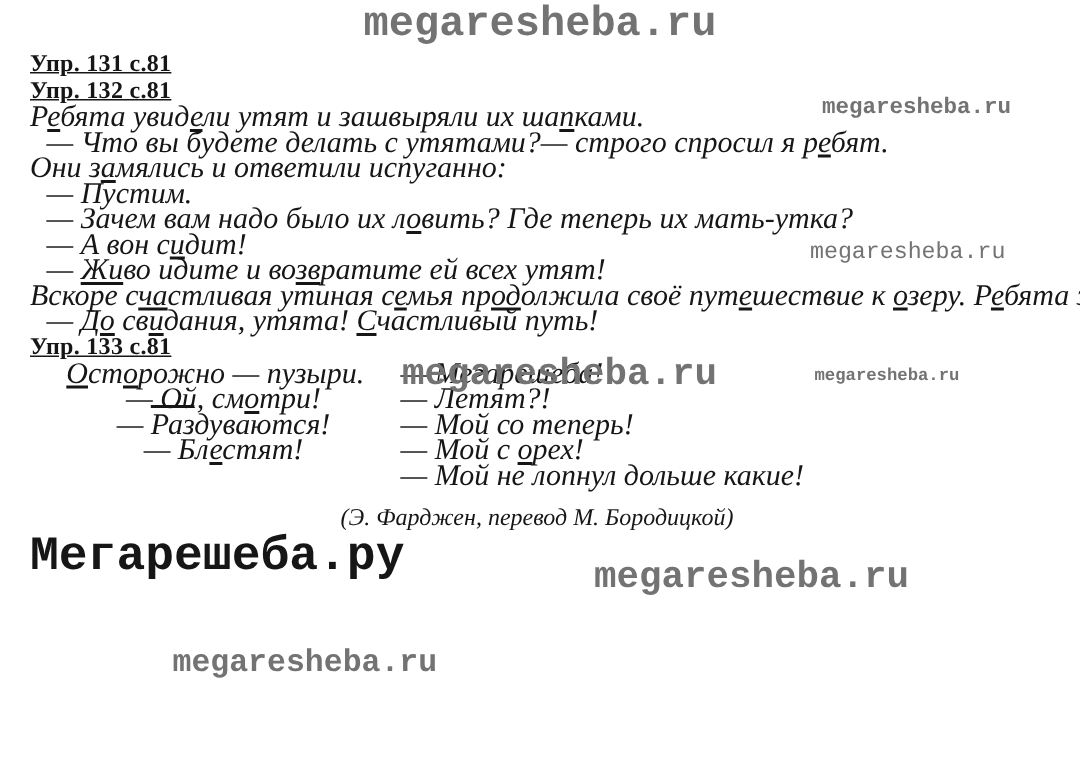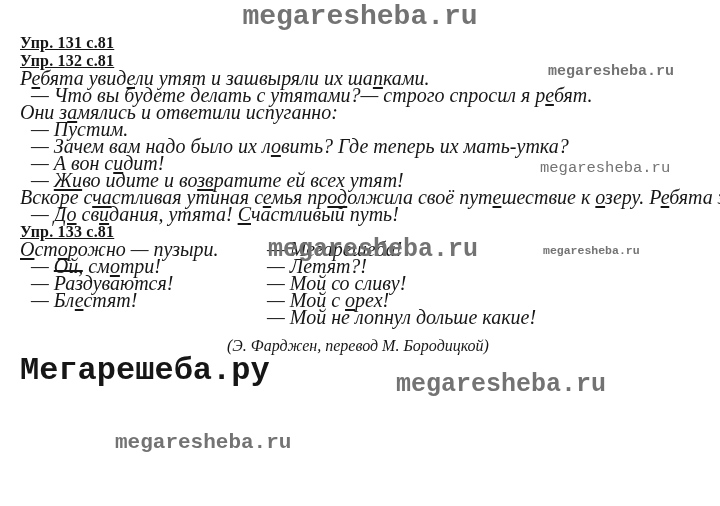--- a/index.html
+++ b/index.html
@@ -23,21 +23,21 @@
   
   h2{
     margin:0;font-size:16px;font-weight:bold;font-style:normal;
     line-height:18px;text-decoration:underline;letter-spacing:.2px;
   }
   
   .para{margin:0;font-style:italic;font-size:16px;line-height:18px;text-indent:30px;}
   .line{font-style:italic;font-size:20px;line-height:17px;white-space:nowrap;}
   .ind{padding-left:11px;}
   .cols{display:flex;}
-  .col-l{width:247px;}
+  .col-l{width:247px;text-align:center;}
   .col-r{flex:1;}
   .ov{text-decoration:overline;margin-top:48px;}
   u{text-underline-offset:2px;}
   .attribution{font-style:italic;font-size:16px;line-height:16px;margin-left:207px;margin-top:12px;}
   .footer{
     text-align:left;font-family:Liberation Mono, monospace;
     font-size:32px;font-weight:bold;line-height:34px;height:34px;
   }
 </style>
 </head>
@@ -71,21 +71,21 @@
     <div class="cols">
       <div class="col-l">
         <div class="line"><u>О</u>ст<u>о</u>рожно — пузыри.</div>
         <div class="line ind">— Ой, см<u>о</u>три!</div>
         <div class="line ind">— <span class="ov">Раз</span>дуваются!</div>
         <div class="line ind">— Бл<u>е</u>стят!</div>
       </div>
       <div class="col-r">
         <div class="line">— Мегарешеба!</div>
         <div class="line">— Летят?!</div>
-        <div class="line">— Мой со сливу!</div>
+        <div class="line">— Мой со теперь!</div>
         <div class="line">— Мой с <u>о</u>рех!</div>
         <div class="line">— Мой не лопнул дольше какие!</div>
       </div>
     </div>
 
     <div class="attribution">(Э. Фарджен, перевод М. Бородицкой)</div>
 
     <div class="footer">Мегарешеба.ру</div>
 
   </div>

